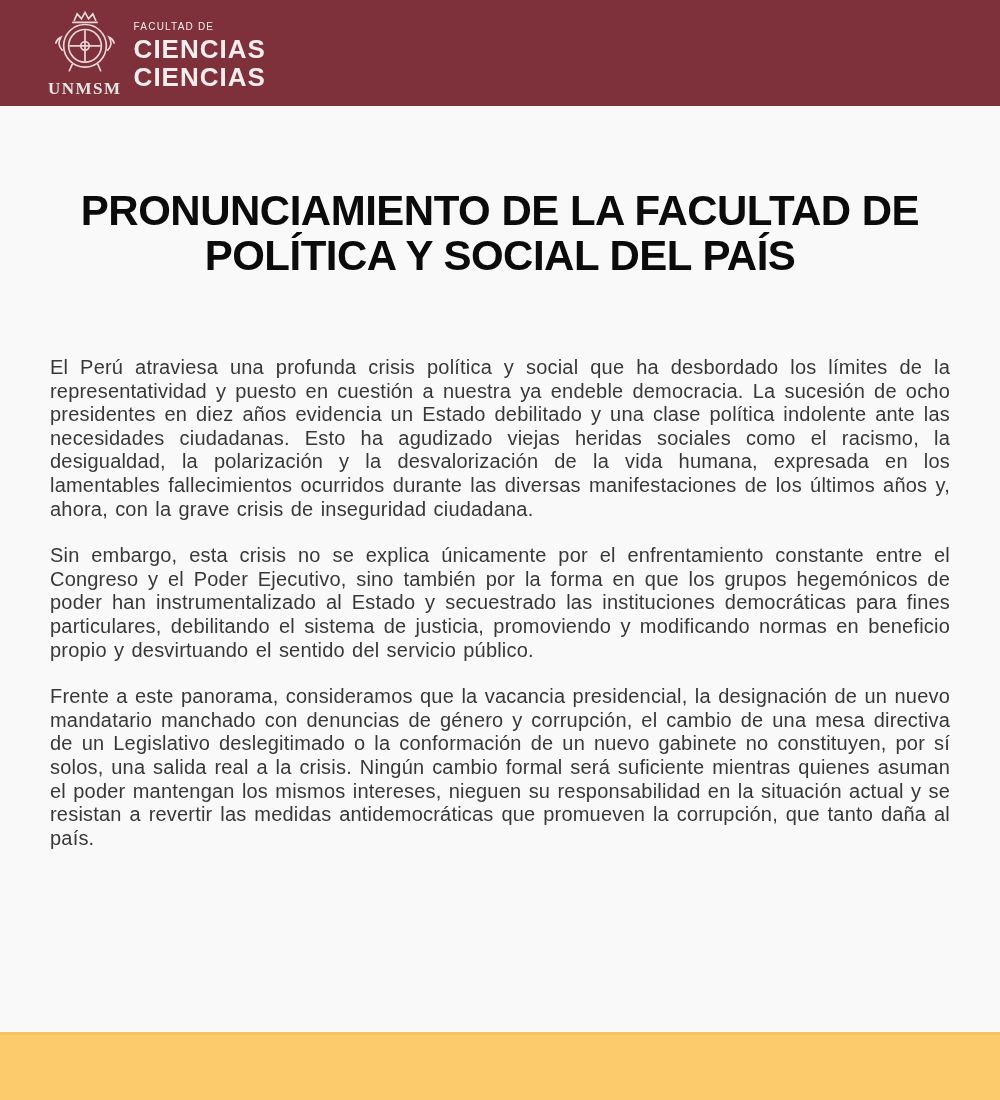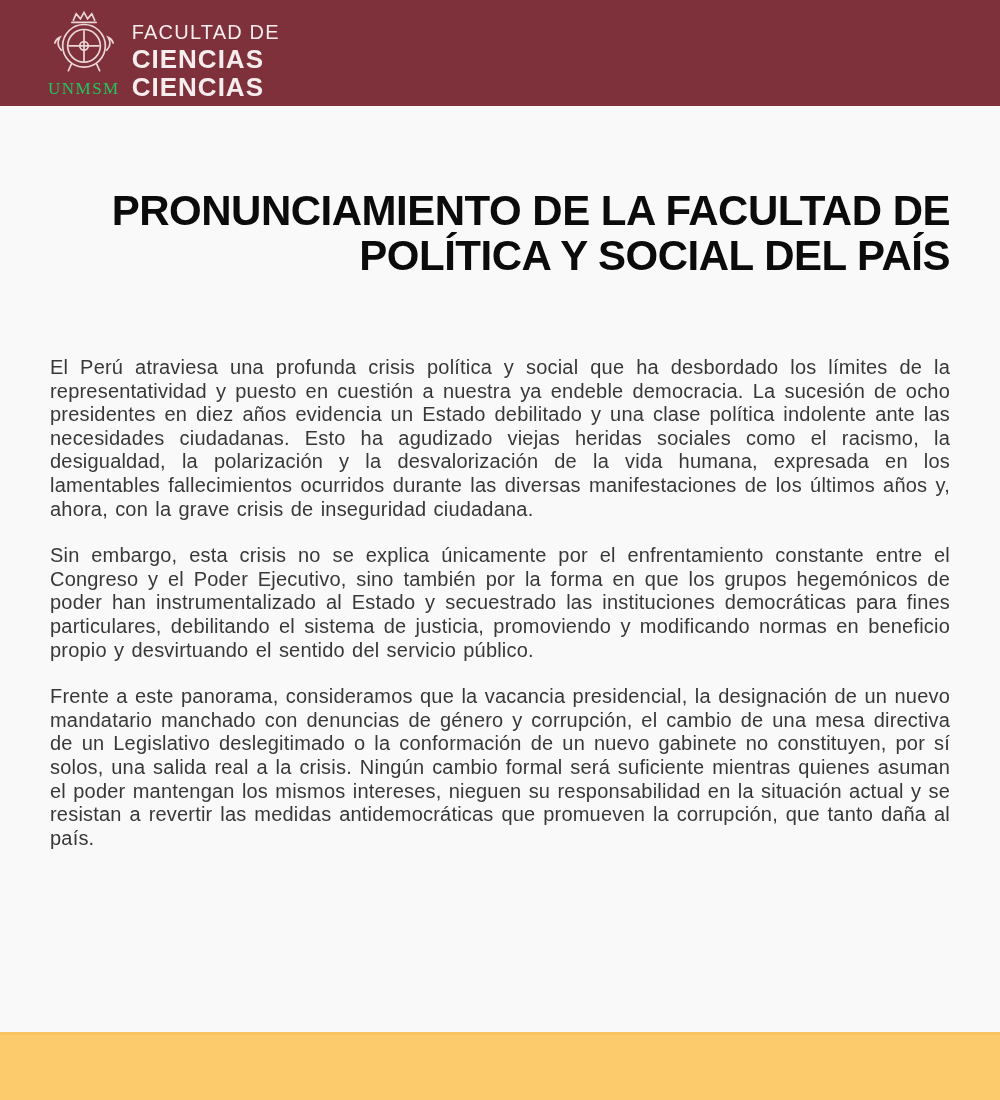--- a/index.html
+++ b/index.html
@@ -39,55 +39,55 @@
     display: flex;
     flex-direction: column;
     align-items: center;
     margin-right: 12px;
   }
 
   .crest-wrap svg { display: block; }
 
   .unmsm {
     font-family: "Liberation Serif", serif;
-    font-weight: 400;
-    color: #22c55e;
+    font-weight: 700;
+    color: #e5e5e5;
     font-size: 17px;
     letter-spacing: 1.5px;
     margin-top: 1px;
   }
 
   .faculty-name {
     padding-top: 14px;
     color: #f7ecee;
     line-height: 1;
   }
 
   .faculty-line1 {
-    font-size: 20px;
+    font-size: 10px;
     font-weight: 400;
     letter-spacing: 1.2px;
     margin-bottom: 4px;
   }
 
   .faculty-line2, .faculty-line3 {
     font-size: 26px;
     font-weight: 700;
     letter-spacing: 1px;
     margin-bottom: 2px;
   }
 
   
   main {
     flex: 1 1 auto;
     padding: 82px 50px 0 50px;
   }
 
   h1.doc-title {
-    text-align: right;
+    text-align: center;
     color: #0b0b0b;
     font-size: 42px;
     font-weight: 700;
     line-height: 45px;
     letter-spacing: -0.5px;
     margin-bottom: 78px;
   }
 
   h1.doc-title .t-line { display: block; }
 

